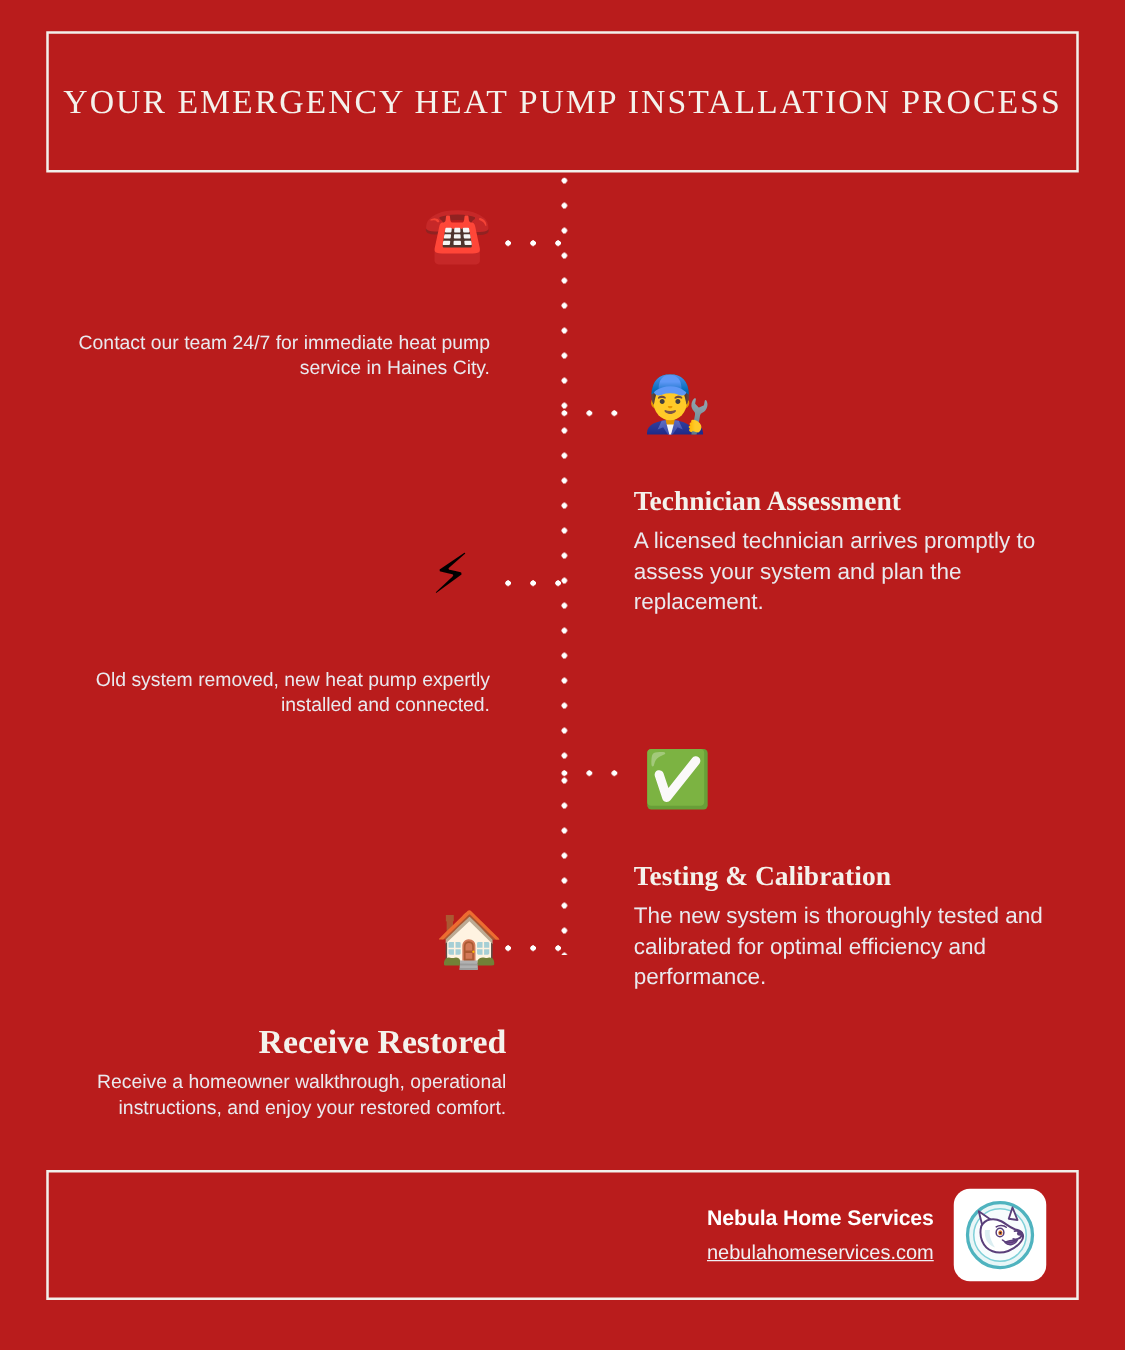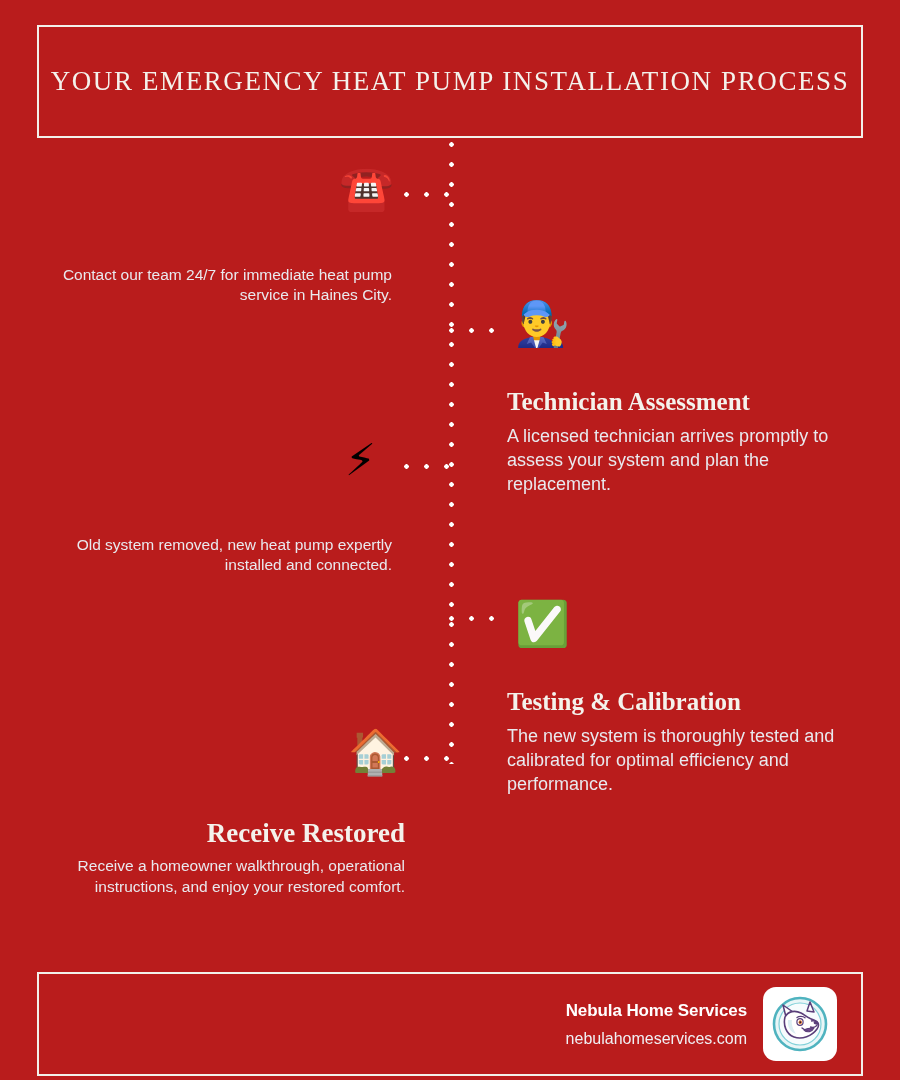--- a/index.html
+++ b/index.html
@@ -95,28 +95,28 @@
   .step.left {
     text-align: right;
   }
   .step.left .step-head { font-size: 27px; }
   .step.left .step-body { font-size: 15.5px; line-height: 1.32; margin-top: 7px; }
 
   
   .step.right {
     text-align: left;
   }
-  .step.right .step-head { font-size: 25px; }
+  .step.right .step-head { font-size: 22px; }
   .step.right .step-body { font-size: 18px; line-height: 1.35; margin-top: 7px; }
 
   
   .footer-banner {
     position: absolute;
     left: 37px;
-    top: 972px;
+    top: 936px;
     width: 826px;
     height: 104px;
     border: 2px solid #f2f0ea;
     box-sizing: border-box;
   }
   .footer-inner {
     position: absolute;
     right: 24px;
     top: 50%;
     transform: translateY(-50%);
@@ -131,20 +131,21 @@
     font-size: 17px;
     font-weight: bold;
     color: #ffffff;
     letter-spacing: -0.1px;
     margin: 0 0 9px 0;
   }
   .brand-url {
     font-size: 16px;
     color: #f0f0f4;
     margin: 0;
+    text-decoration: underline;
   }
   .logo-tile {
     width: 74px;
     height: 74px;
     border-radius: 13px;
     background: #ffffff;
     display: flex;
     align-items: center;
     justify-content: center;
     flex: none;

